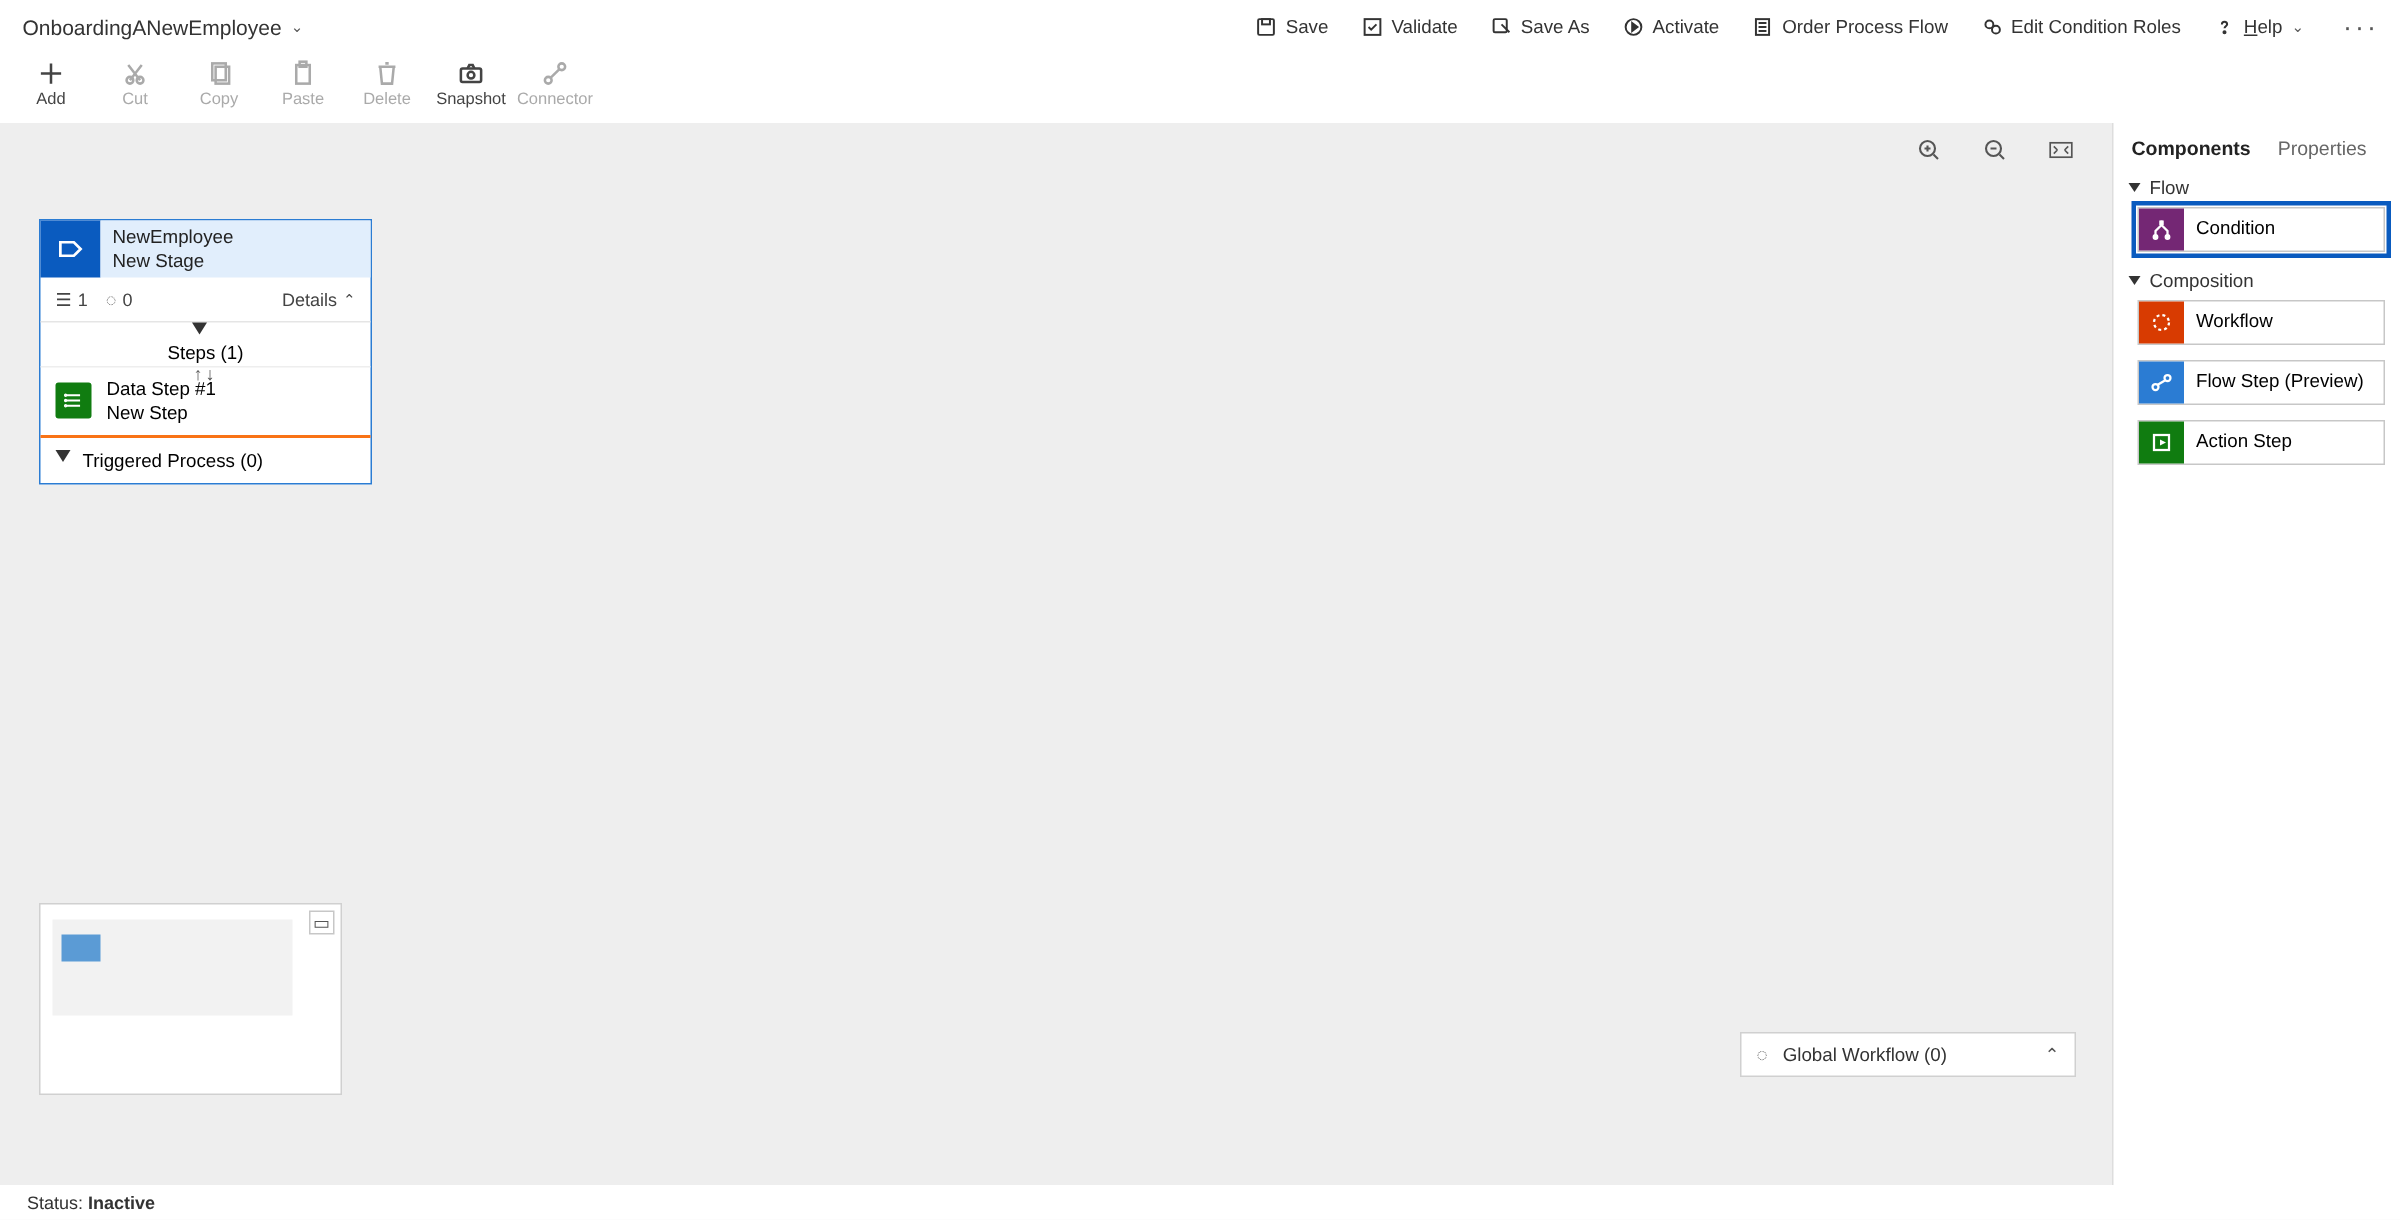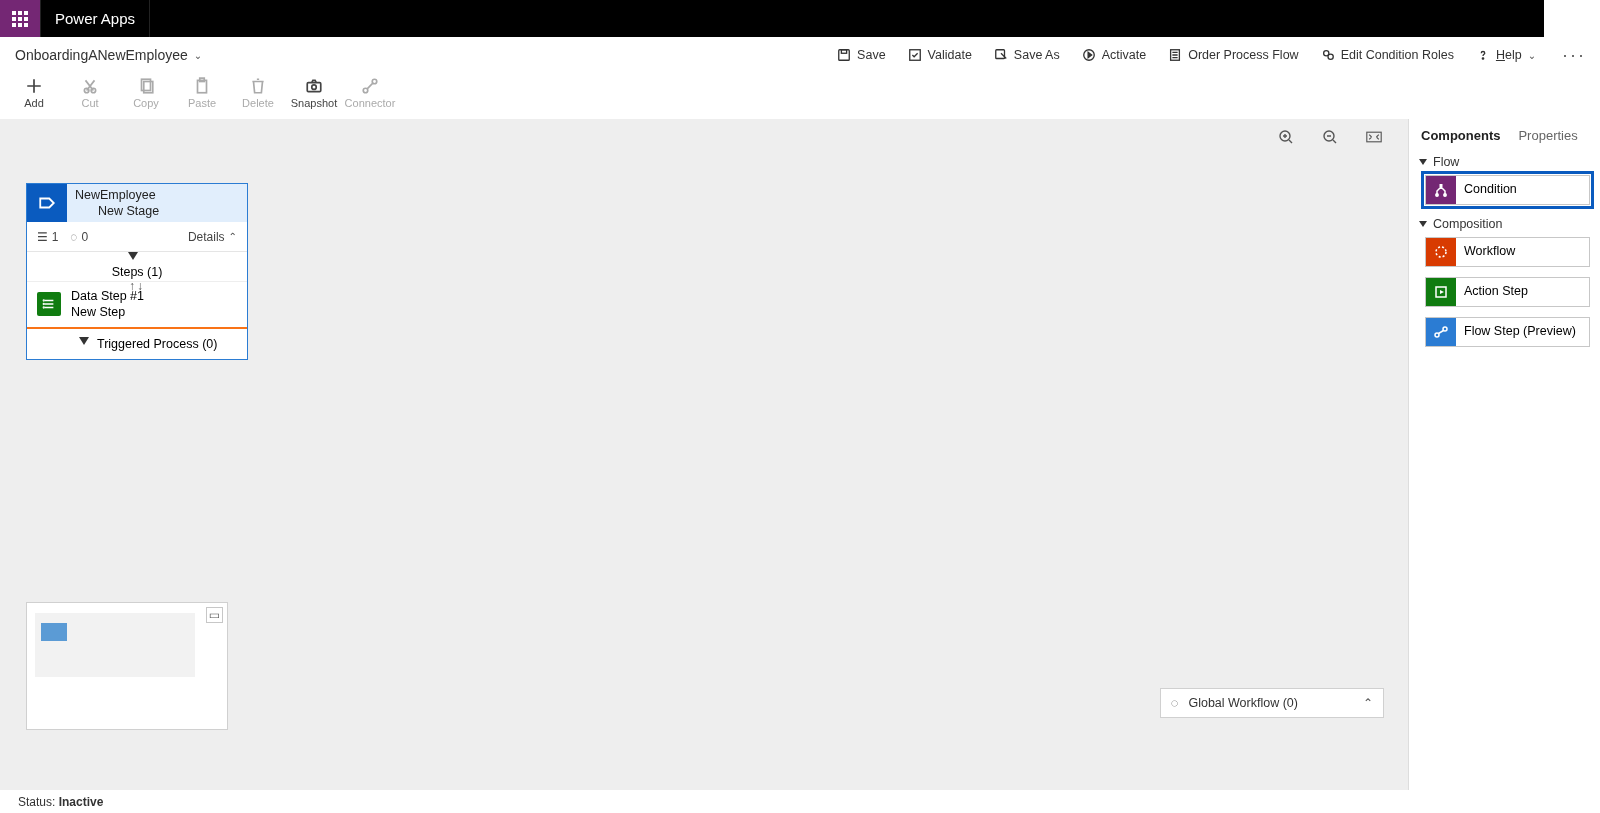--- a/index.html
+++ b/index.html
@@ -29,35 +29,35 @@
   .tool .ticon { width:18px; height:18px; display:flex; align-items:center; justify-content:center; font-size:15px; }
   
   .content { flex:1; display:flex; background:#eee; position:relative; }
   .canvas { flex:1; position:relative; background:#eee; }
   
   .stage-card { position:absolute; left:26px; top:64px; width:222px; border:1px solid #2b7cd3; background:#fff; box-shadow:0 0 0 0; }
   .stage-hdr { height:38px; display:flex; }
   .stage-hdr-icon { width:40px; background:#0a5bbf; display:flex; align-items:center; justify-content:center; color:#fff; font-size:16px; }
   .stage-hdr-text { flex:1; background:#e1eefc; padding:4px 8px; font-size:12.5px; line-height:1.25; color:#222; }
   .stage-hdr-text .line1 { font-size:12.5px; }
-  .stage-hdr-text .line2 { font-size:12.5px;margin-left:23px; }
+  .stage-hdr-text .line2 { font-size:12.5px; }
   .stage-meta { height:30px; display:flex; align-items:center; padding:0 10px; font-size:12px; color:#444; border-bottom:1px solid #e5e5e5; }
   .stage-meta .spacer { flex:1; }
   .stage-meta .det { display:flex; align-items:center; gap:4px; cursor:pointer; }
   .mini { display:flex; align-items:center; gap:4px; margin-right:12px; }
   .mini .num { font-size:12px; }
   .mini .glyph { font-size:12px; color:#444; }
   .steps-row { height:30px; display:flex; align-items:center; padding:0 10px; font-size:12.5px; border-bottom:1px solid #eee;flex-direction:column; }
   .steps-row .tri { margin-right:8px; }
   .steps-row .spacer { flex:1; }
   .steps-row .arrows { font-size:12px; color:#555; letter-spacing:2px; }
   .step-item { display:flex; align-items:center; padding:6px 10px; gap:10px; border-bottom:2px solid #f97316; }
   .step-item .step-ico { width:24px; height:24px; background:#107c10; border-radius:2px; display:flex; align-items:center; justify-content:center; color:#fff; font-size:11px; }
   .step-item .step-txt { font-size:12.5px; line-height:1.3; }
-  .trig-row { height:30px; display:flex; align-items:center; padding:0 10px; font-size:12.5px;margin-left:42px; }
+  .trig-row { height:30px; display:flex; align-items:center; padding:0 10px; font-size:12.5px; }
   .trig-row .tri { margin-right:8px; }
   .tri { width:0; height:0; border-left:8px solid #333; border-top:5px solid transparent; border-bottom:5px solid transparent; transform:rotate(0deg); }
   .tri.down { border-left:5px solid transparent; border-right:5px solid transparent; border-top:8px solid #333; width:0; height:0; transform:none; }
   
   .minimap { position:absolute; left:26px; bottom:60px; width:202px; height:128px; background:#fff; border:1px solid #d0d0d0; }
   .minimap-inner { position:absolute; left:8px; top:10px; width:160px; height:64px; background:#f2f2f2; }
   .minimap-exp { position:absolute; top:4px; right:4px; font-size:12px; color:#555; border:1px solid #c7c7c7; padding:1px 2px; line-height:1; }
   .minimap-stage { position:absolute; left:6px; top:10px; width:26px; height:18px; background:#5b9bd5; }
   
   .globalwf { position:absolute; right:24px; bottom:72px; width:224px; height:30px; background:#fff; border:1px solid #d0d0d0; display:flex; align-items:center; padding:0 10px; font-size:12.5px; color:#333; gap:10px; }
@@ -86,38 +86,20 @@
   .zc svg { width:16px; height:16px; }
   .ico svg, .ticon svg, .comp-ico svg, .stage-hdr-icon svg, .step-ico svg { stroke:currentColor; fill:none; stroke-width:1.5; }
   .help-chev { font-size:10px; color:#555; }
   .underline-h { text-decoration: underline; text-decoration-color:#333; }
 </style>
 </head>
 <body>
 
 <div class="root">
 
-  <div class="topbar">
-    <div class="waffle">
-      <div class="waffle-grid">
-        <div class="waffle-dot"></div>
-          <div class="waffle-dot"></div>
-          <div class="waffle-dot"></div>
-        <div class="waffle-dot"></div>
-          <div class="waffle-dot"></div>
-          <div class="waffle-dot"></div>
-        <div class="waffle-dot"></div>
-          <div class="waffle-dot"></div>
-          <div class="waffle-dot"></div>
-      </div>
-    </div>
-    <div class="brand-divider"></div>
-    <div class="brand">Power Apps</div>
-    <div class="brand-sep"></div>
-  </div>
 
   <div class="flowbar">
     <div class="flowname">
       <span>OnboardingANewEmployee</span>
       <span class="chev-down">⌄</span>
     </div>
     <div class="flowbar-spacer"></div>
     <div class="actions">
       <div class="action">
         <span class="ico">
@@ -367,38 +349,38 @@
       </div>
       <div class="comp-item">
         <div class="comp-ico ci-wf">
             <svg viewBox="0 0 16 16" width="16" height="16">
               <circle cx="8" cy="8" r="5" stroke-dasharray="2 2"></circle>
             </svg>
           </div>
         <div class="comp-lbl">Workflow</div>
       </div>
       <div class="comp-item">
-        <div class="comp-ico ci-act">
-            <svg viewBox="0 0 16 16" width="16" height="16">
-              <rect x="3" y="3" width="10" height="10"></rect>
-              <path d="M7 6l4 2-4 2z" fill="#fff" stroke="none"></path>
-            </svg>
-          </div>
-        <div class="comp-lbl">Action Step</div>
-      </div>
-      <div class="comp-item">
         <div class="comp-ico ci-flow">
             <svg viewBox="0 0 16 16" width="16" height="16">
               <circle cx="4" cy="11" r="2"></circle>
               <circle cx="12" cy="5" r="2"></circle>
               <path d="M5.5 9.5L10.5 6.5"></path>
             </svg>
           </div>
         <div class="comp-lbl">Flow Step (Preview)</div>
       </div>
+      <div class="comp-item">
+        <div class="comp-ico ci-act">
+            <svg viewBox="0 0 16 16" width="16" height="16">
+              <rect x="3" y="3" width="10" height="10"></rect>
+              <path d="M7 6l4 2-4 2z" fill="#fff" stroke="none"></path>
+            </svg>
+          </div>
+        <div class="comp-lbl">Action Step</div>
+      </div>
     </div>
   </div>
 
   <div class="statusbar">
     <span>Status:</span>&nbsp;
     <strong>Inactive</strong>
   </div>
 
 </div>
 

